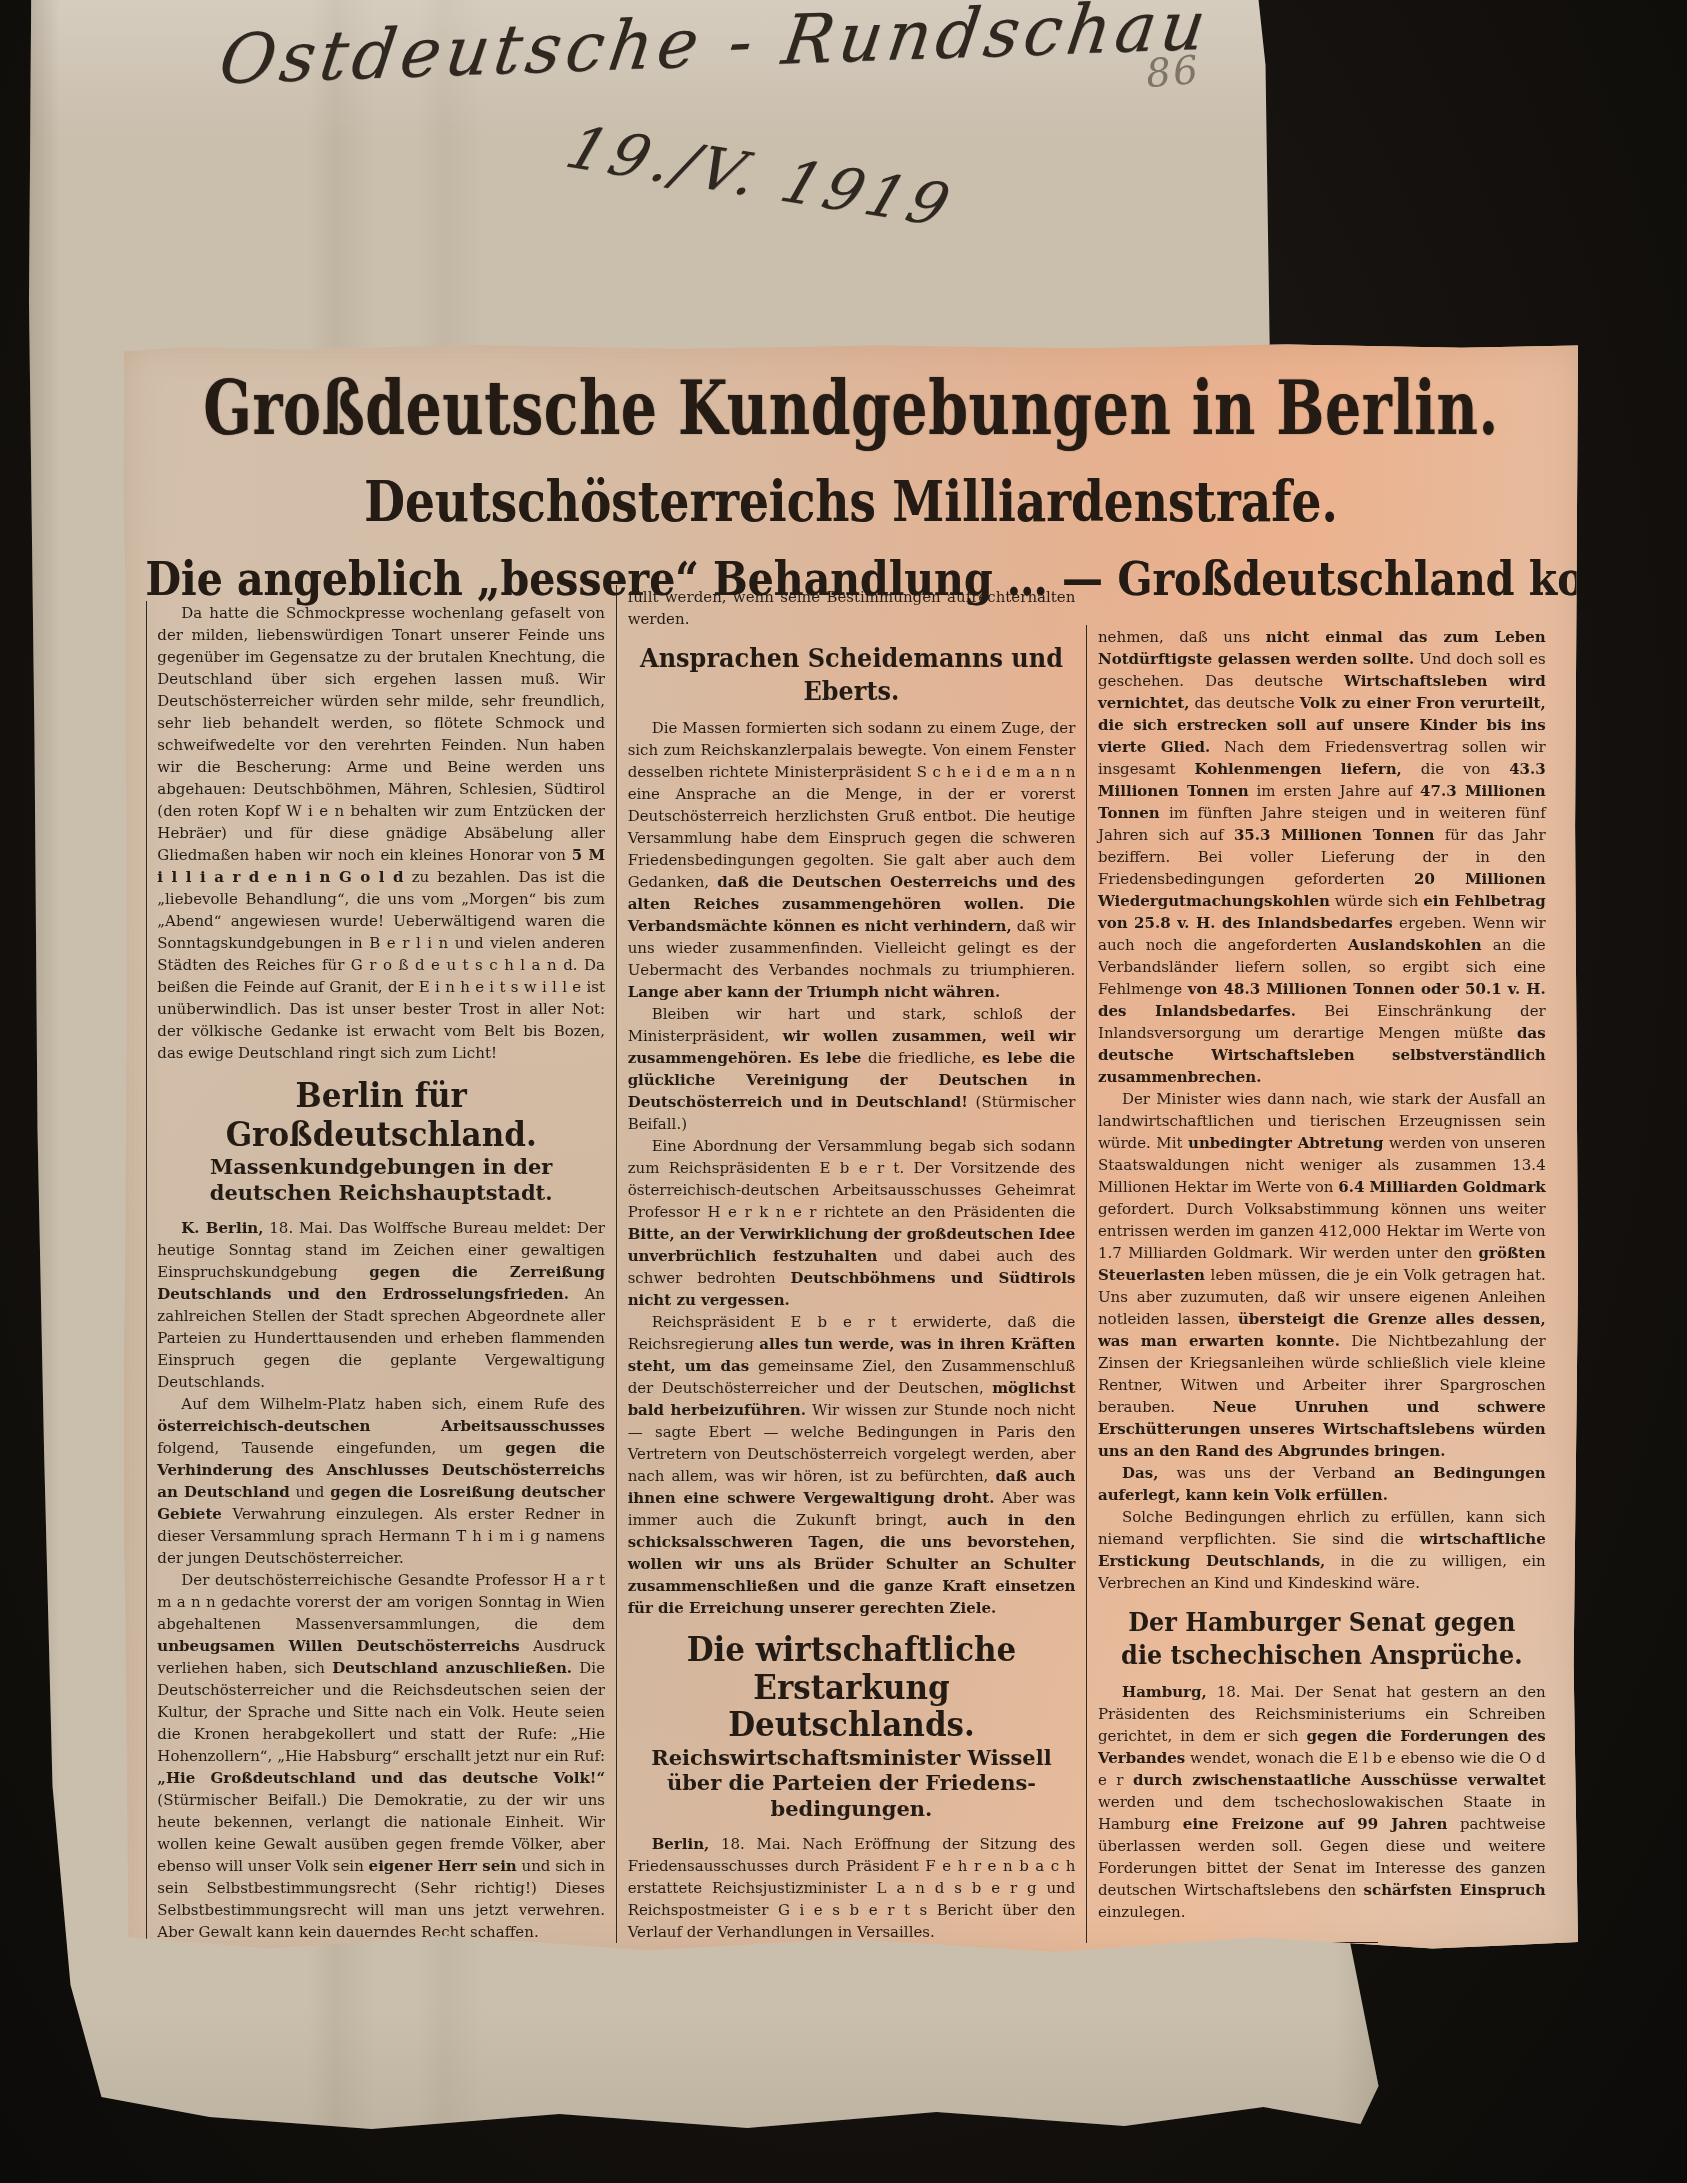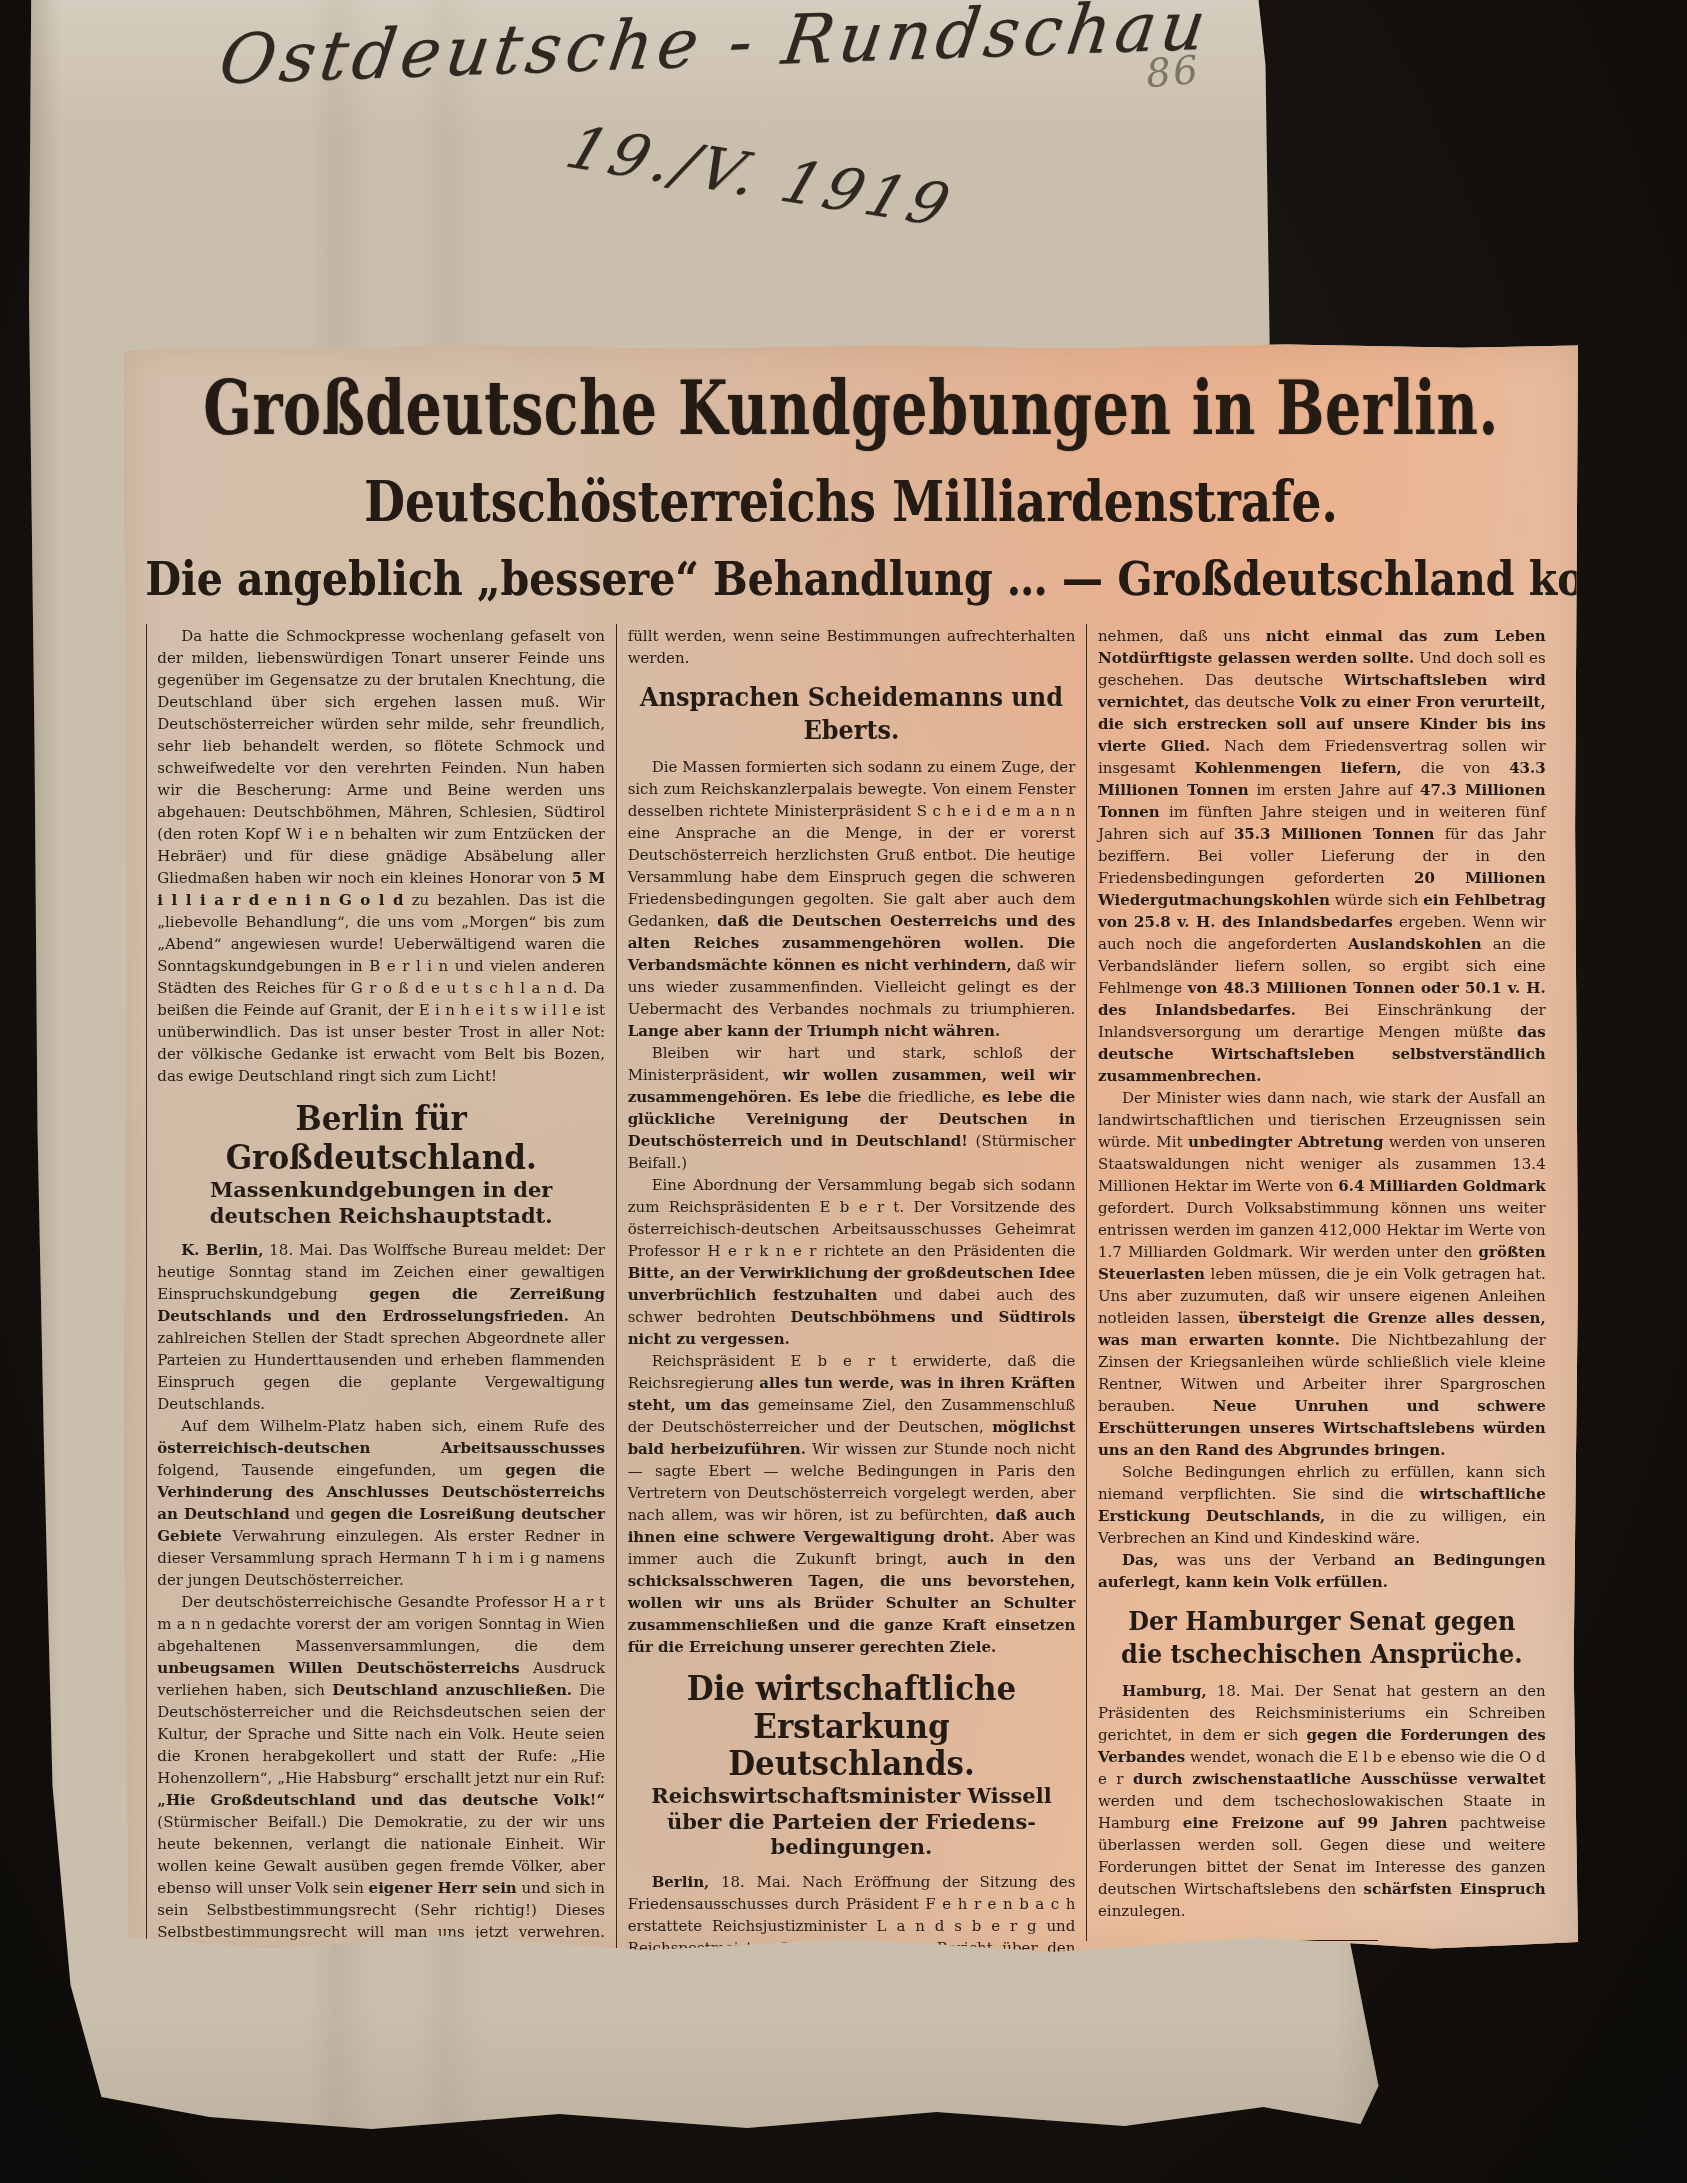--- a/index.html
+++ b/index.html
@@ -64,21 +64,21 @@
     transform:scaleY(1.18);
     text-shadow:0 0 0.5px rgba(25,18,10,.5);
   }
   .deck{
     font-weight:bold;text-align:center;white-space:nowrap;
     font-size:41px;line-height:60px;margin-top:12px;
     transform:scaleY(1.12);
     text-shadow:0 0 0.5px rgba(25,18,10,.5);
   }
   .columns{
-    display:flex;align-items:flex-start;margin-top:15px;height:1319px;
+    display:flex;align-items:flex-end;margin-top:15px;height:1319px;
   }
   .col{
     flex:1 1 0;padding:1.1px 10.8px 0;border-left:1.6px solid #2f261c;overflow:hidden;
     font-size:15px;line-height:22px;text-align:justify;
   }
   .para{margin:0;text-indent:24px;}
   .para.cont{text-indent:0;}
   .h-major{font-size:31px;font-weight:bold;text-align:center;line-height:1.12;margin:16px 3.2px 3.2px;transform:scaleY(1.1);}
   .h-sub{font-size:21px;font-weight:bold;text-align:center;line-height:1.22;margin:5.4px 0 10.8px;}
   .h-minor{font-size:24px;font-weight:bold;text-align:center;line-height:1.25;margin:15px 7.5px 12px;transform:scaleY(1.08);}
@@ -115,22 +115,22 @@
           <p class="para">Bleiben wir hart und stark, schloß der Ministerpräsident, <b>wir wollen zusammen, weil wir zusammengehören. Es lebe</b> die friedliche, <b>es lebe die glückliche Vereinigung der Deutschen in Deutschösterreich und in Deutschland!</b> (Stürmischer Beifall.)</p>
           <p class="para">Eine Abordnung der Versammlung begab sich sodann zum Reichspräsidenten E b e r t. Der Vorsitzende des österreichisch-deutschen Arbeitsausschusses Geheimrat Professor H e r k n e r richtete an den Präsidenten die <b>Bitte, an der Verwirklichung der großdeutschen Idee unverbrüchlich festzuhalten</b> und dabei auch des schwer bedrohten <b>Deutschböhmens und Südtirols nicht zu vergessen.</b></p>
           <p class="para">Reichspräsident E b e r t erwiderte, daß die Reichsregierung <b>alles tun werde, was in ihren Kräften steht, um das</b> gemeinsame Ziel, den Zusammenschluß der Deutschösterreicher und der Deutschen, <b>möglichst bald herbeizuführen.</b> Wir wissen zur Stunde noch nicht — sagte Ebert — welche Bedingungen in Paris den Vertretern von Deutschösterreich vorgelegt werden, aber nach allem, was wir hören, ist zu befürchten, <b>daß auch ihnen eine schwere Vergewaltigung droht.</b> Aber was immer auch die Zukunft bringt, <b>auch in den schicksalsschweren Tagen, die uns bevorstehen, wollen wir uns als Brüder Schulter an Schulter zusammenschließen und die ganze Kraft einsetzen für die Erreichung unserer gerechten Ziele.</b></p>
           <div class="h-major">Die wirtschaftliche Erstarkung Deutschlands.</div>
           <div class="h-sub">Reichswirtschaftsminister Wissell über die Parteien der Friedens­bedingungen.</div>
           <p class="para"><b>Berlin,</b> 18. Mai. Nach Eröffnung der Sitzung des Friedensausschusses durch Präsident F e h r e n b a c h erstattete Reichsjustizminister L a n d s b e r g und Reichspostmeister G i e s b e r t s Bericht über den Verlauf der Verhandlungen in Versailles.</p>
         </div>
       <div class="col">
           <p class="para cont">nehmen, daß uns <b>nicht einmal das zum Leben Notdürftigste gelassen werden sollte.</b> Und doch soll es geschehen. Das deutsche <b>Wirtschaftsleben wird vernichtet,</b> das deutsche <b>Volk zu einer Fron verurteilt, die sich erstrecken soll auf unsere Kinder bis ins vierte Glied.</b> Nach dem Friedensvertrag sollen wir insgesamt <b>Kohlenmengen liefern,</b> die von <b>43.3 Millionen Tonnen</b> im ersten Jahre auf <b>47.3 Millionen Tonnen</b> im fünften Jahre steigen und in weiteren fünf Jahren sich auf <b>35.3 Millionen Tonnen</b> für das Jahr beziffern. Bei voller Lieferung der in den Friedensbedingungen geforderten <b>20 Millionen Wiedergutmachungskohlen</b> würde sich <b>ein Fehlbetrag von 25.8 v. H. des Inlandsbedarfes</b> ergeben. Wenn wir auch noch die angeforderten <b>Auslandskohlen</b> an die Verbandsländer liefern sollen, so ergibt sich eine Fehlmenge <b>von 48.3 Millionen Tonnen oder 50.1 v. H. des Inlandsbedarfes.</b> Bei Einschränkung der Inlandsversorgung um derartige Mengen müßte <b>das deutsche Wirtschaftsleben selbstverständlich zusammenbrechen.</b></p>
           <p class="para">Der Minister wies dann nach, wie stark der Ausfall an landwirtschaftlichen und tierischen Erzeugnissen sein würde. Mit <b>unbedingter Abtretung</b> werden von unseren Staatswaldungen nicht weniger als zusammen 13.4 Millionen Hektar im Werte von <b>6.4 Milliarden Goldmark</b> gefordert. Durch Volksabstimmung können uns weiter entrissen werden im ganzen 412,000 Hektar im Werte von 1.7 Milliarden Goldmark. Wir werden unter den <b>größten Steuerlasten</b> leben müssen, die je ein Volk getragen hat. Uns aber zuzumuten, daß wir unsere eigenen Anleihen notleiden lassen, <b>übersteigt die Grenze alles dessen, was man erwarten konnte.</b> Die Nichtbezahlung der Zinsen der Kriegsanleihen würde schließlich viele kleine Rentner, Witwen und Arbeiter ihrer Spargroschen berauben. <b>Neue Unruhen und schwere Erschütterungen unseres Wirtschaftslebens würden uns an den Rand des Abgrundes bringen.</b></p>
+          <p class="para"><b>Das,</b> was uns der Verband <b>an Bedingungen auferlegt, kann kein Volk erfüllen.</b></p>
           <p class="para">Solche Bedingungen ehrlich zu erfüllen, kann sich niemand verpflichten. Sie sind die <b>wirtschaftliche Erstickung Deutschlands,</b> in die zu willigen, ein Verbrechen an Kind und Kindeskind wäre.</p>
-          <p class="para"><b>Das,</b> was uns der Verband <b>an Bedingungen auferlegt, kann kein Volk erfüllen.</b></p>
           <div class="h-minor">Der Hamburger Senat gegen die tschechischen Ansprüche.</div>
           <p class="para"><b>Hamburg,</b> 18. Mai. Der Senat hat gestern an den Präsidenten des Reichsministeriums ein Schreiben gerichtet, in dem er sich <b>gegen die Forderungen des Verbandes</b> wendet, wonach die E l b e ebenso wie die O d e r <b>durch zwischenstaatliche Ausschüsse verwaltet</b> werden und dem tschechoslowakischen Staate in Hamburg <b>eine Freizone auf 99 Jahren</b> pachtweise überlassen werden soll. Gegen diese und weitere Forderungen bittet der Senat im Interesse des ganzen deutschen Wirtschaftslebens den <b>schärfsten Einspruch</b> einzulegen.</p>
           <div class="end-rule"></div>
         </div>
     </div>
   </div>
 </div>
 
 
 </body></html>

